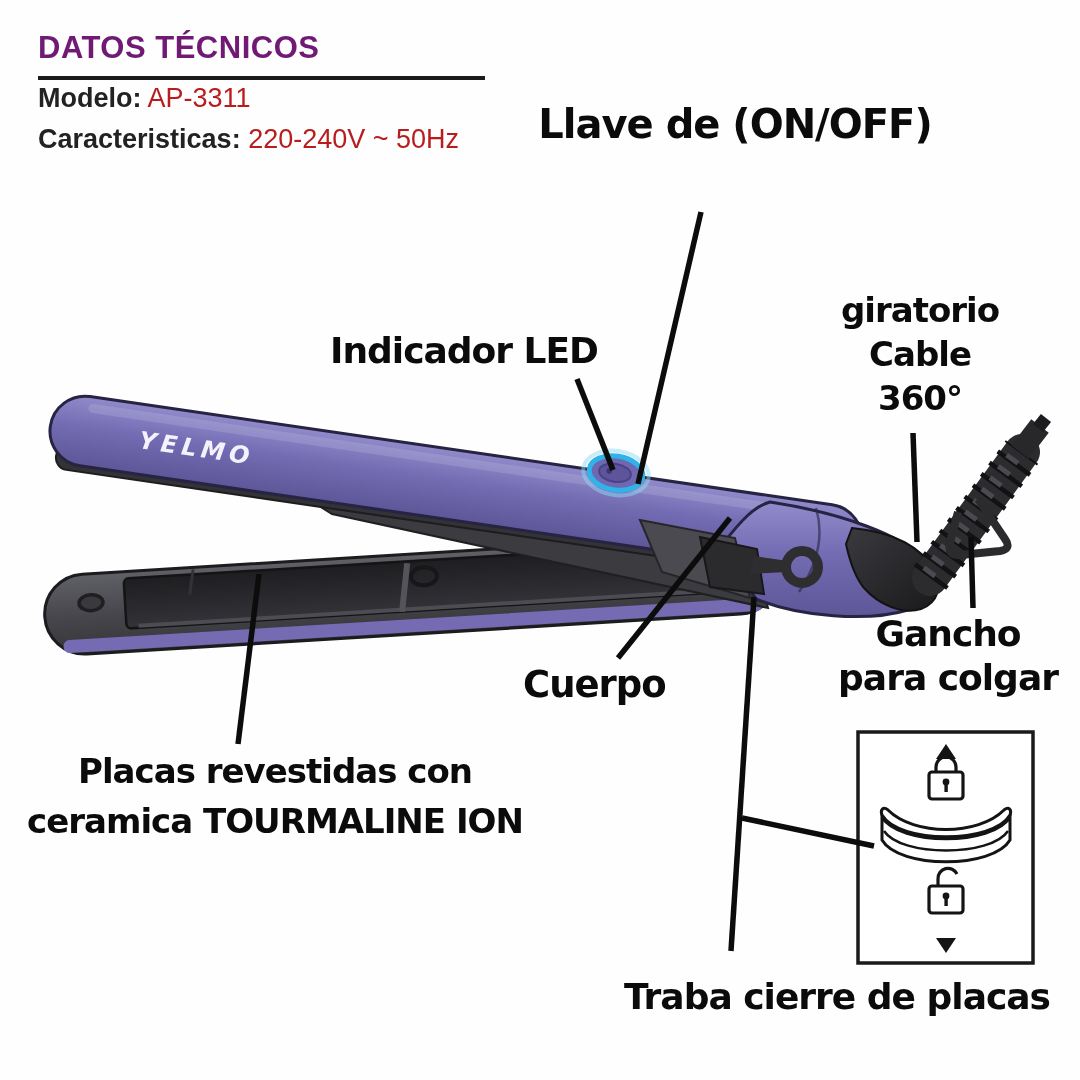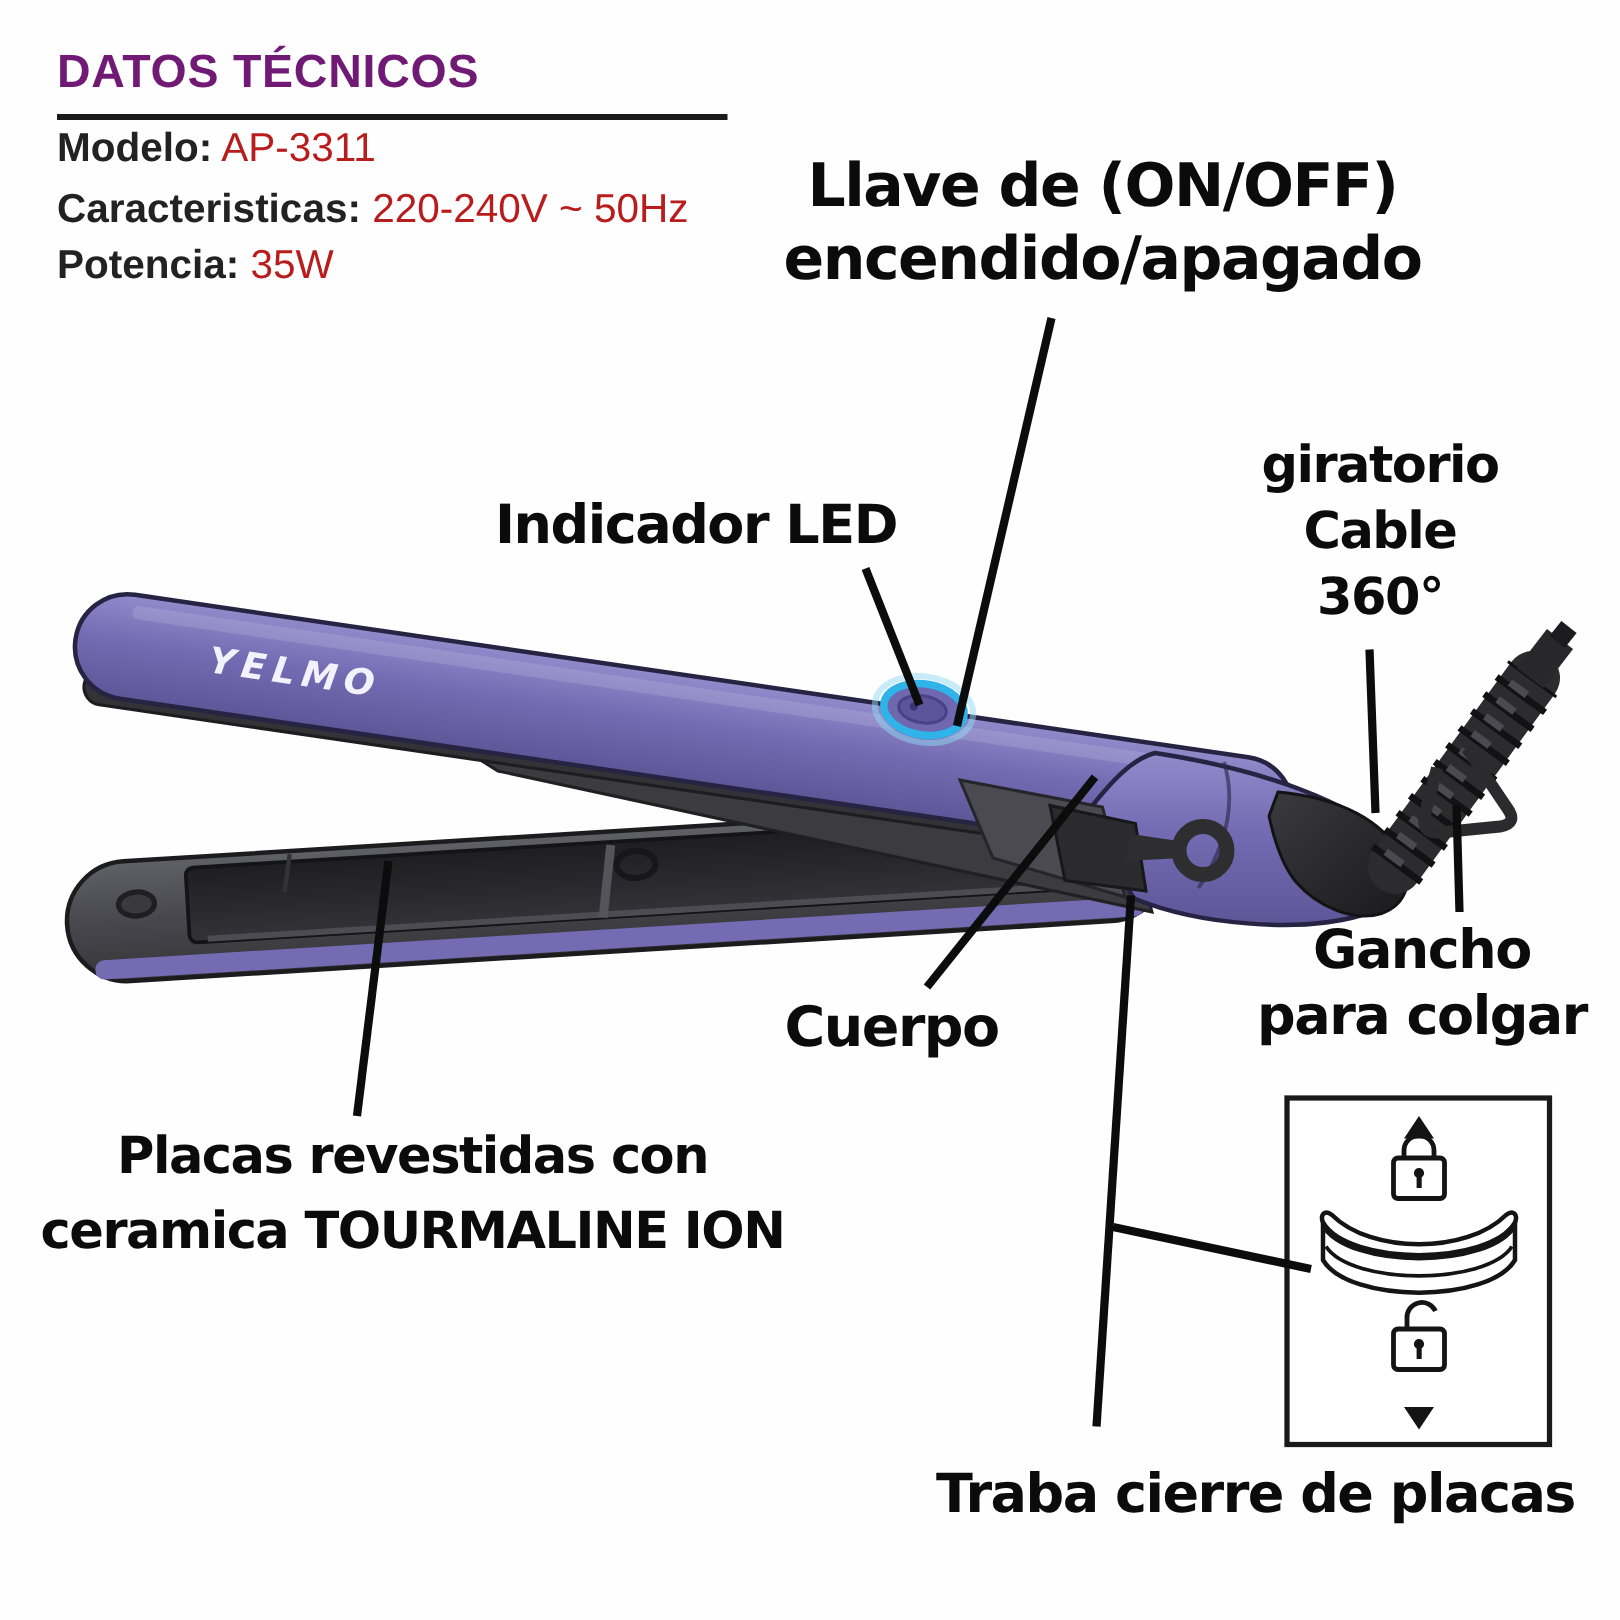--- a/index.html
+++ b/index.html
@@ -149,29 +149,24 @@
   <div class="tech-title">DATOS TÉCNICOS</div>
   <div class="tech-rule"></div>
   <div class="tech-row">
     <span class="tech-label">Modelo:</span>
     <span class="tech-value">AP-3311</span>
   </div>
   <div class="tech-row gap">
     <span class="tech-label">Caracteristicas:</span>
     <span class="tech-value">220-240V ~ 50Hz</span>
   </div>
-  <div class="tech-row">
-    <span class="tech-label">Potencia:</span>
-    <span class="tech-value">35W</span>
-  </div>
 </div>
 
 <div class="callout" id="label-switch">
   <div>Llave de (ON/OFF)</div>
-  <div>encendido/apagado</div>
 </div>
 
 <div class="callout" id="label-led">Indicador LED</div>
 
 <div class="callout" id="label-cable">
   <div>giratorio</div>
   <div>Cable</div>
   <div>360°</div>
 </div>
 

